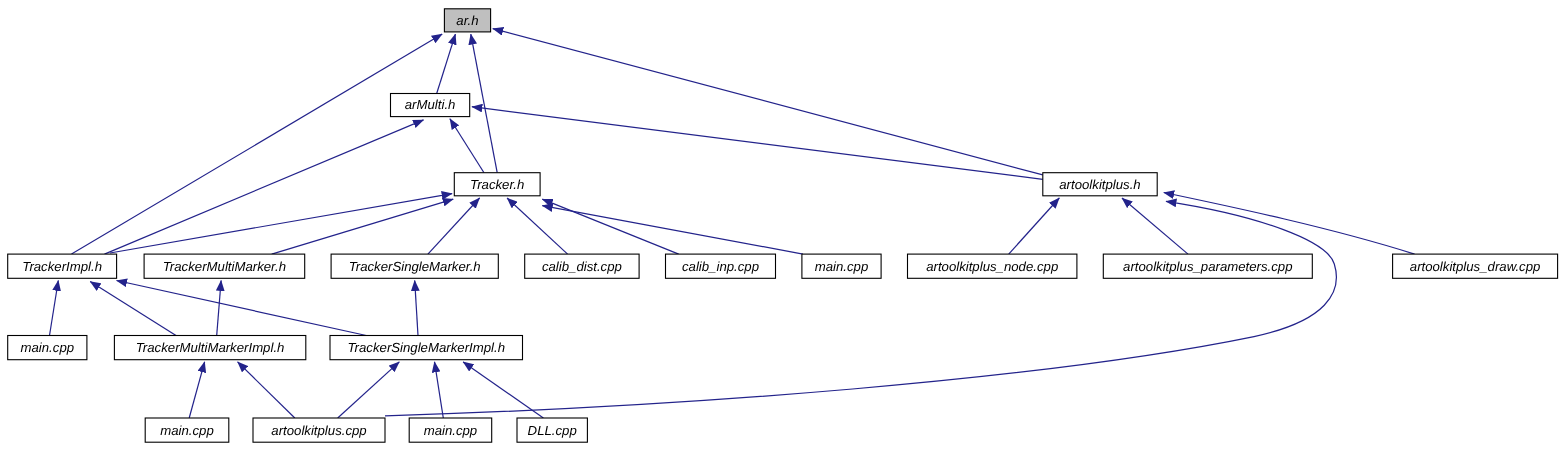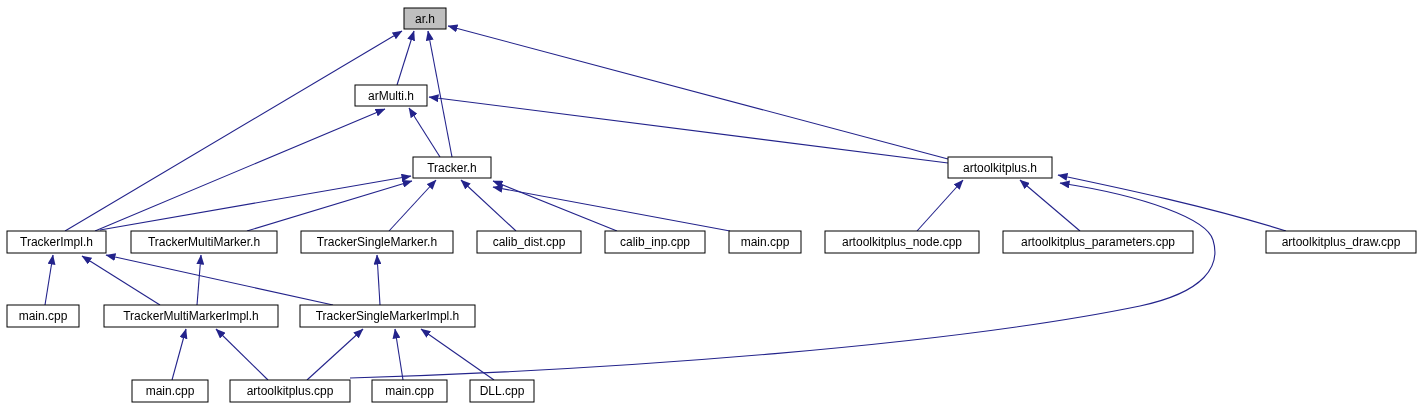--- a/index.html
+++ b/index.html
@@ -6,20 +6,21 @@
     margin: 0;
     padding: 0;
     background: #ffffff;
   }
   #canvas {
     position: relative;
     width: 1424px;
     height: 411px;
     background: #ffffff;
     font-family: "Liberation Sans", sans-serif;
+    font-style: italic;
   }
   svg text {
     font-family: "Liberation Sans", sans-serif;
     font-size: 12px;
     fill: #000000;
   }
   svg .node-rect {
     stroke-width: 1px;
   }
   svg .edge-path {

